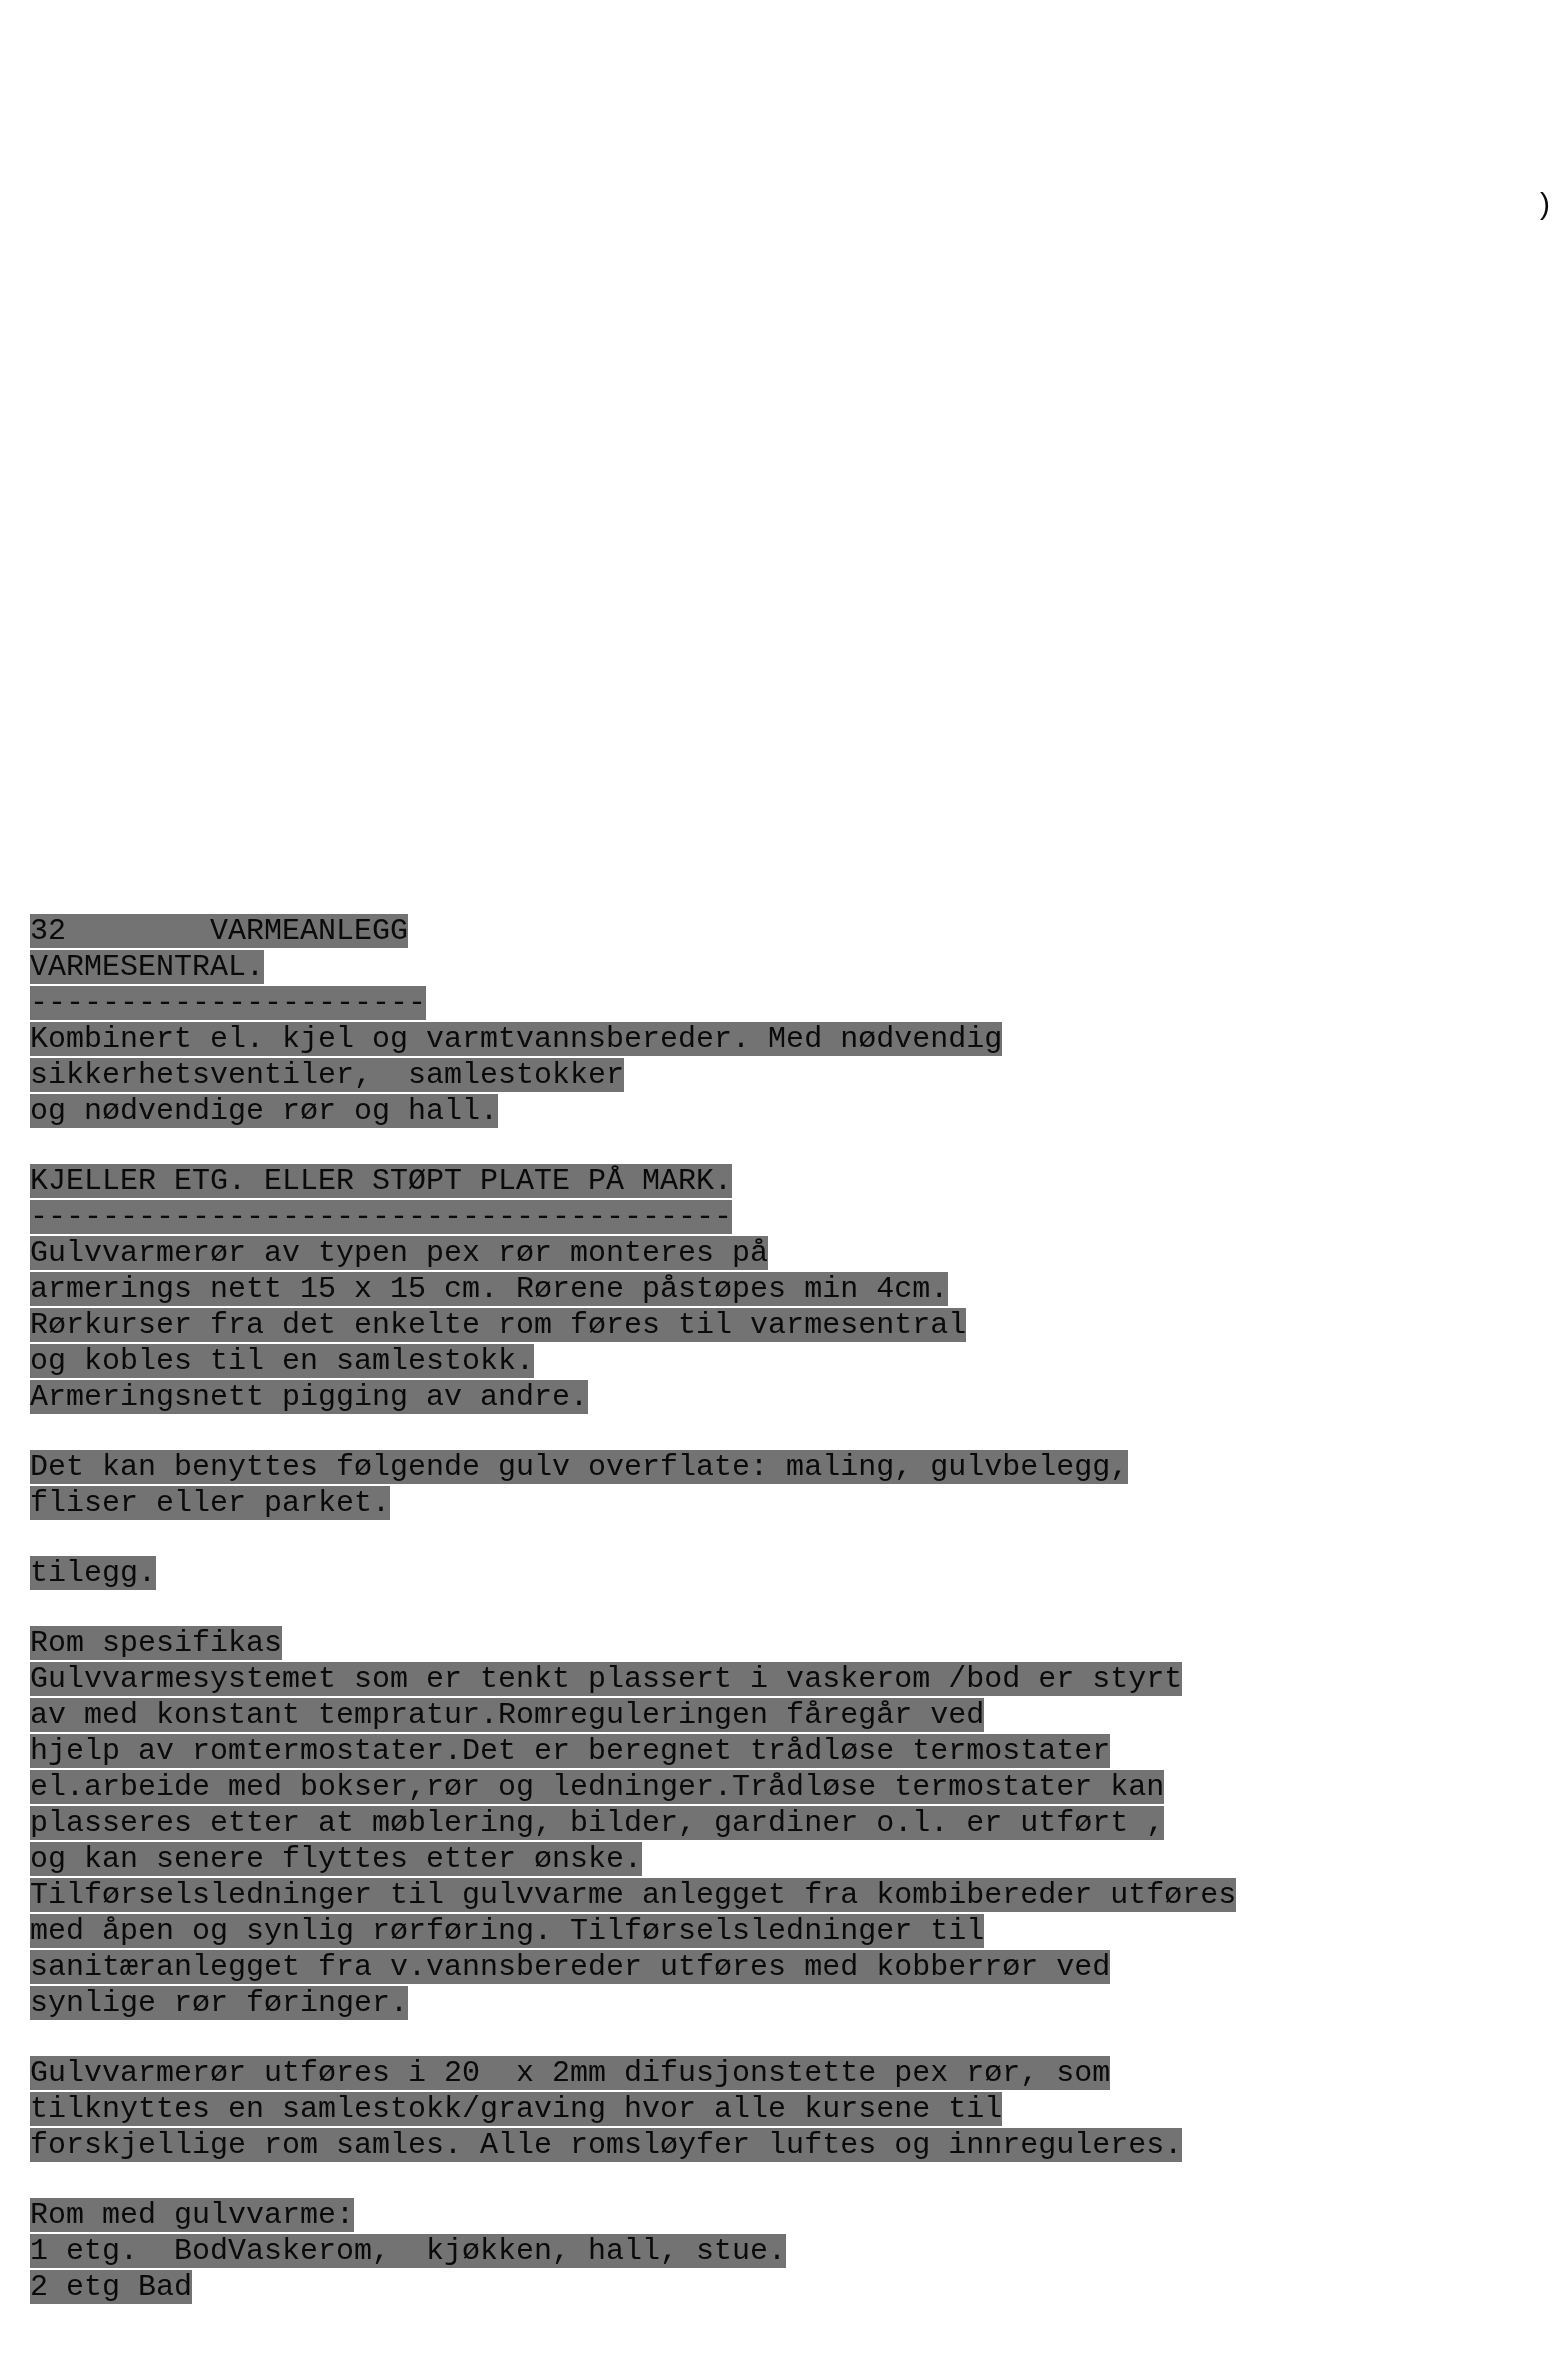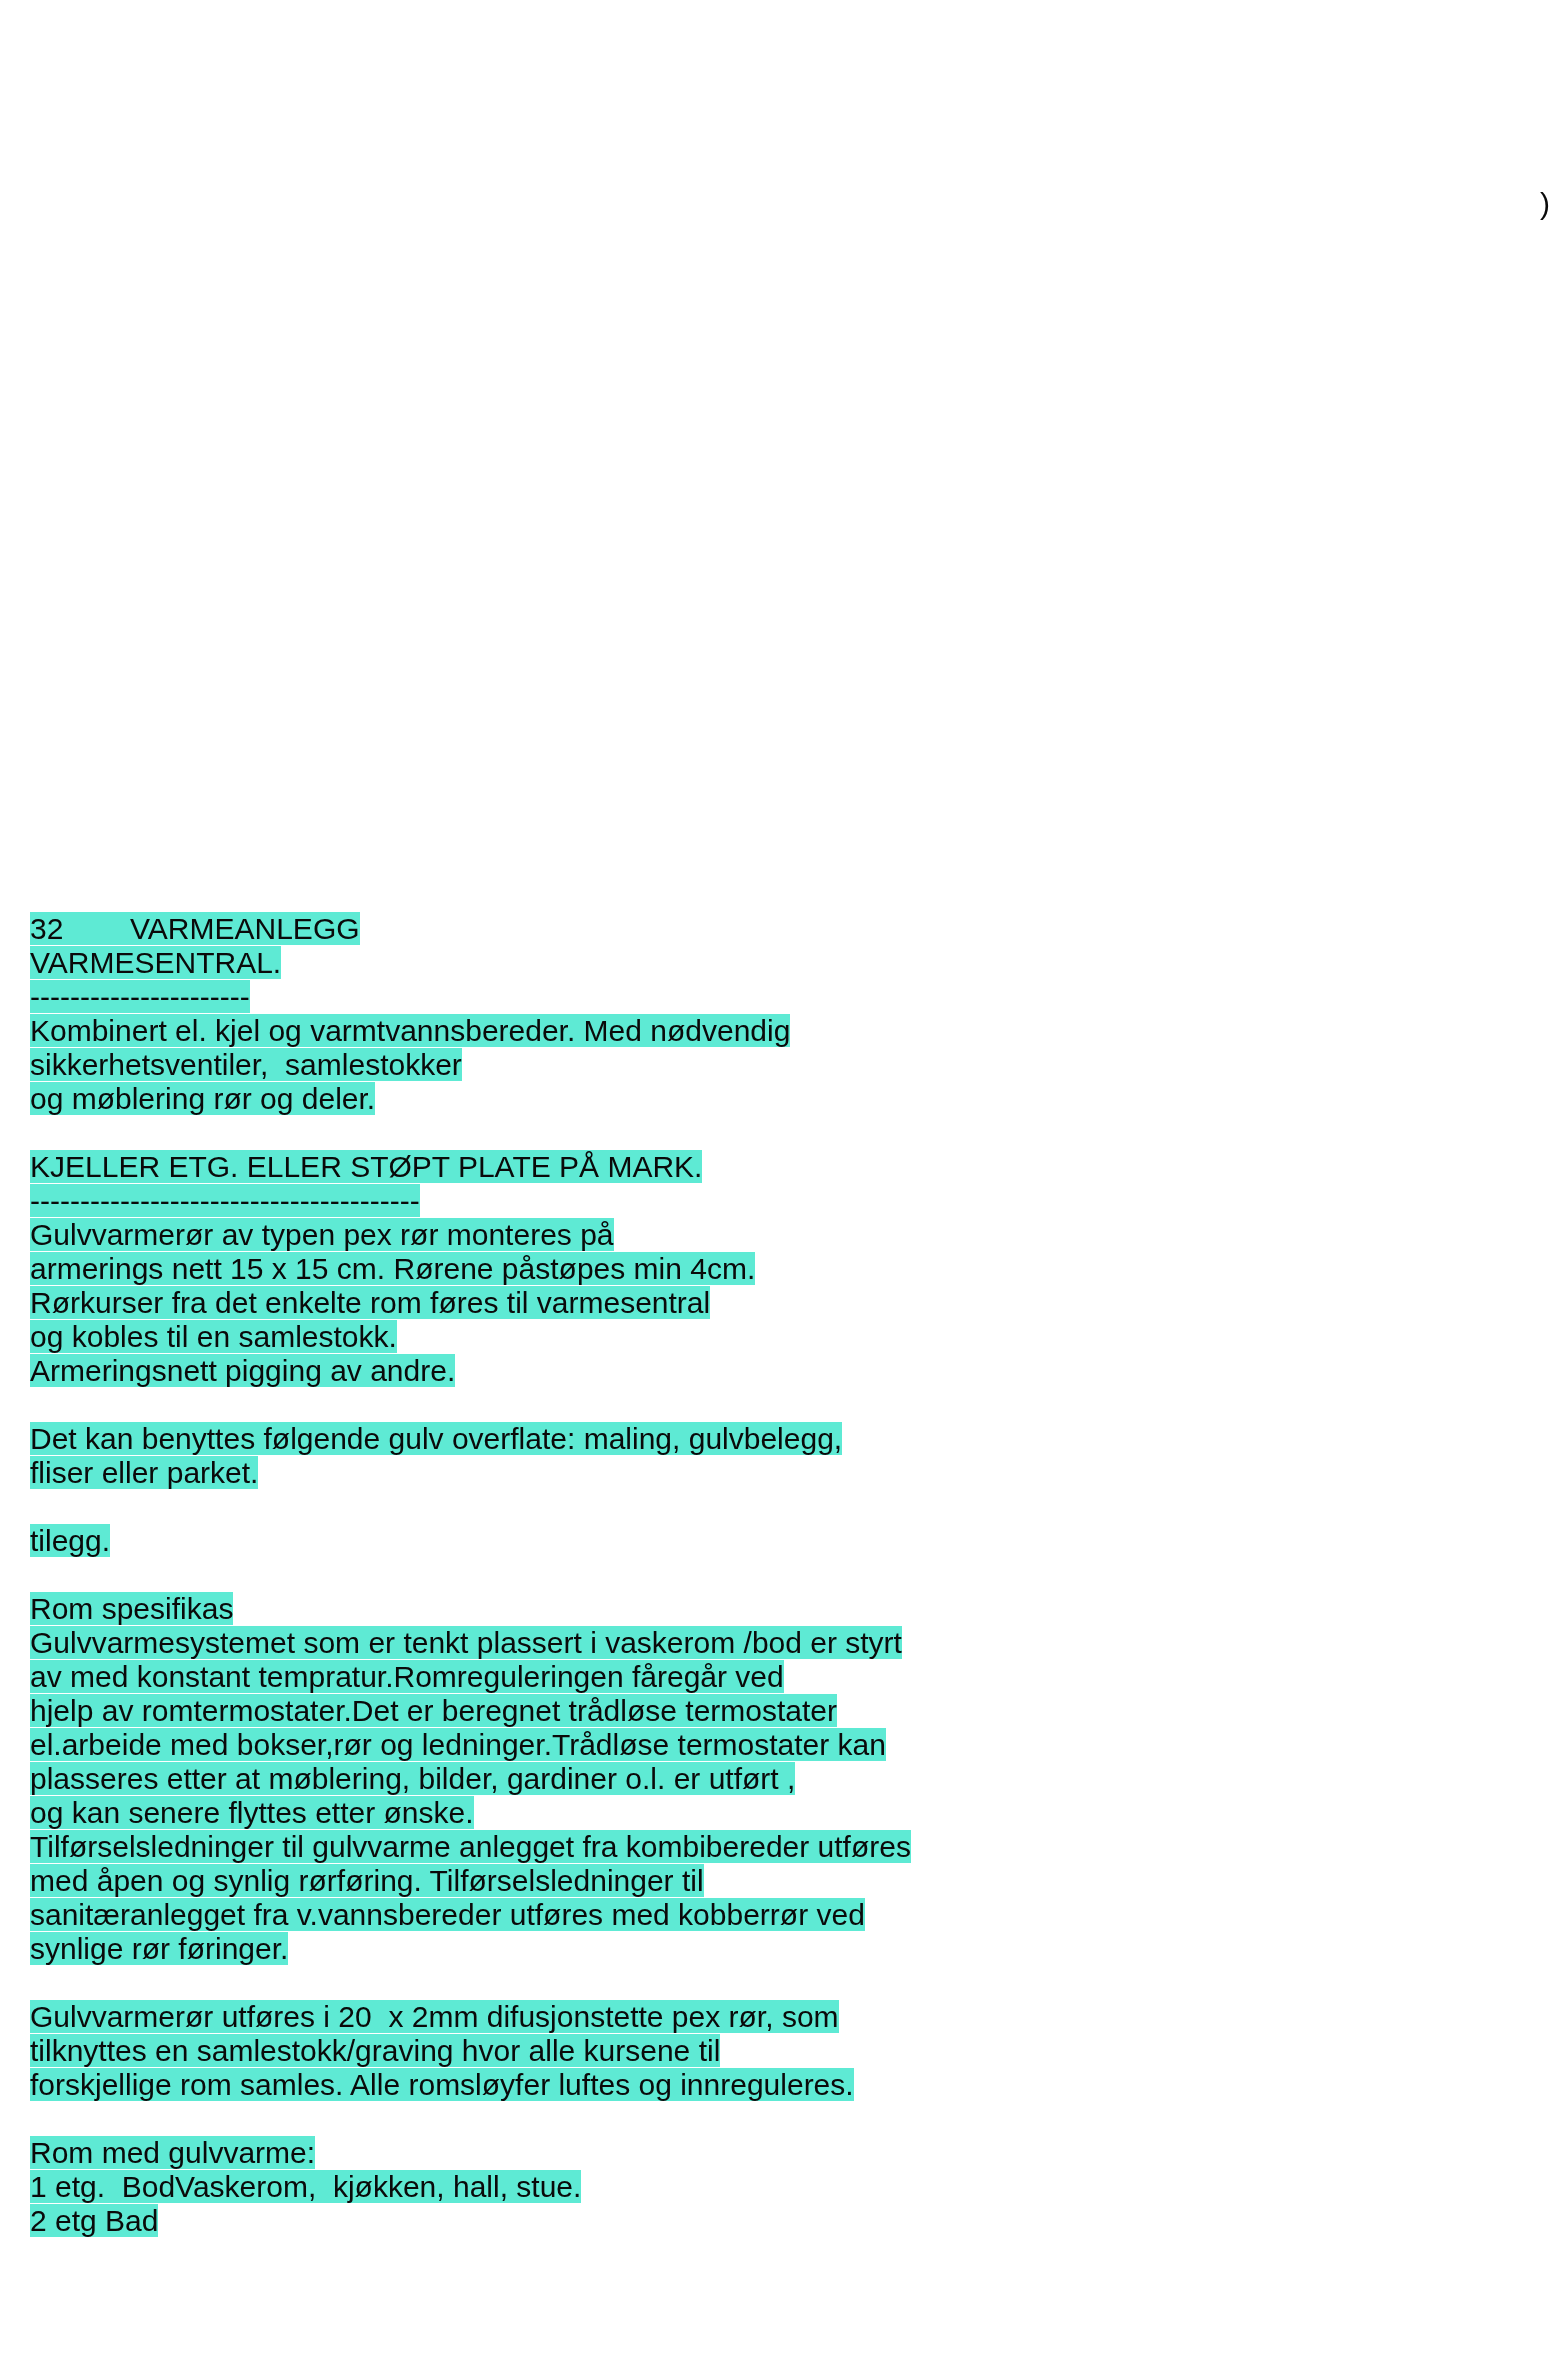--- a/index.html
+++ b/index.html
@@ -21,21 +21,22 @@
     top: 912px;
     font-size: 30px;
     line-height: 34px;
     letter-spacing: 0;
   }
   .line {
     white-space: pre;
     min-height: 34px;
   }
   .line > span {
-    background: #5eead4; 
+    background: #737373; 
+    font-family: Liberation Mono, monospace;
   }
   .stray-mark {
     position: absolute;
     left: 1540px;
     top: 187px;
     font-size: 30px;
     line-height: 34px;
     color: #0a0a0a;
     white-space: pre;
   }
@@ -44,21 +45,21 @@
 <body>
 
 <span class="stray-mark">)</span>
 
 <div class="text-block">
     <div class="line"><span>32        VARMEANLEGG</span></div>
     <div class="line"><span>VARMESENTRAL.</span></div>
     <div class="line"><span>----------------------</span></div>
     <div class="line"><span>Kombinert el. kjel og varmtvannsbereder. Med nødvendig</span></div>
     <div class="line"><span>sikkerhetsventiler,  samlestokker</span></div>
-    <div class="line"><span>og møblering rør og deler.</span></div>
+    <div class="line"><span>og nødvendige rør og hall.</span></div>
     <div class="line"></div>
     <div class="line"><span>KJELLER ETG. ELLER STØPT PLATE PÅ MARK.</span></div>
     <div class="line"><span>---------------------------------------</span></div>
     <div class="line"><span>Gulvvarmerør av typen pex rør monteres på</span></div>
     <div class="line"><span>armerings nett 15 x 15 cm. Rørene påstøpes min 4cm.</span></div>
     <div class="line"><span>Rørkurser fra det enkelte rom føres til varmesentral</span></div>
     <div class="line"><span>og kobles til en samlestokk.</span></div>
     <div class="line"><span>Armeringsnett pigging av andre.</span></div>
     <div class="line"></div>
     <div class="line"><span>Det kan benyttes følgende gulv overflate: maling, gulvbelegg,</span></div>

